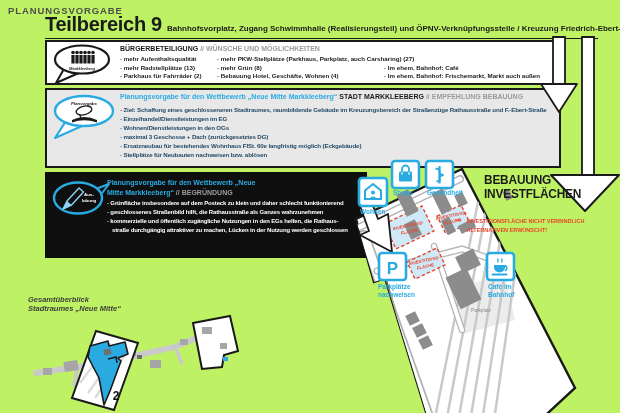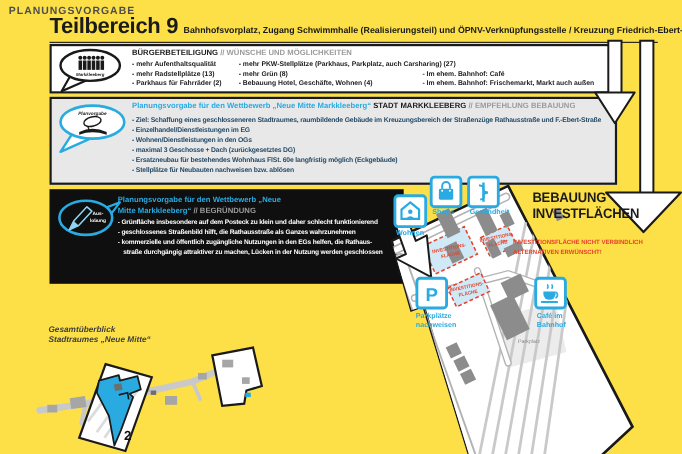--- a/index.html
+++ b/index.html
@@ -1,16 +1,16 @@
 <!DOCTYPE html>
 <html><head>
 <meta charset="utf-8">
 <style>
   html,body{margin:0;padding:0;background:#fff;}
-  .page{position:relative;width:620px;height:413px;background:#fde047;overflow:hidden;
+  .page{position:relative;width:620px;height:413px;background:#bef264;overflow:hidden;
         font-family:"Liberation Sans",sans-serif;color:#1a1a1a;text-decoration:underline;}
   .kicker{position:absolute;left:8px;top:5px;font-size:9.5px;font-weight:700;
           letter-spacing:.9px;color:#4d4d4d;}
   .titleblock{position:absolute;left:45px;top:13px;width:553px;border-bottom:1.6px solid #1a1a1a;
           padding-bottom:2px;white-space:nowrap;}
   .title-main{font-size:20px;font-weight:700;letter-spacing:-.3px;}
   .title-sub{font-size:8px;font-weight:700;margin-left:5px;}
   .box{position:absolute;box-sizing:border-box;}
   .box1{left:45px;top:40px;width:510px;height:45px;background:#fff;border:2px solid #1a1a1a;}
   .box2{left:45px;top:88px;width:516px;height:80px;background:#e8e8e8;border:2px solid #1a1a1a;}
@@ -28,21 +28,21 @@
            line-height:9.5px;white-space:nowrap;}
   .b3-items{position:absolute;left:62px;top:27px;font-size:6px;font-weight:700;line-height:9px;
            color:#ffffff;white-space:nowrap;letter-spacing:-.15px;}
   .b3-items .ind{padding-left:5px;}
   .overlay{position:absolute;left:0;top:0;pointer-events:none;}
   .map-headline{position:absolute;left:484px;top:174px;font-size:12.5px;font-weight:700;
            line-height:13.5px;letter-spacing:-.2px;transform:scaleX(.95);transform-origin:left top;}
   .map-note{position:absolute;left:455px;top:217px;display:flex;color:#e8432c;
            font-size:5.5px;font-weight:700;line-height:8.5px;}
   .map-note .stars{margin-right:5px;}
-  .ov-caption{position:absolute;left:44px;top:295px;font-size:7.5px;font-weight:700;
+  .ov-caption{position:absolute;left:28px;top:295px;font-size:7.5px;font-weight:700;
            font-style:italic;line-height:9px;color:#3d3d3d;white-space:nowrap;}
   svg text{font-family:"Liberation Sans",sans-serif;}
 </style>
 </head>
 <body>
 
 <div class="page">
 
   <div class="kicker">PLANUNGSVORGABE</div>
 

